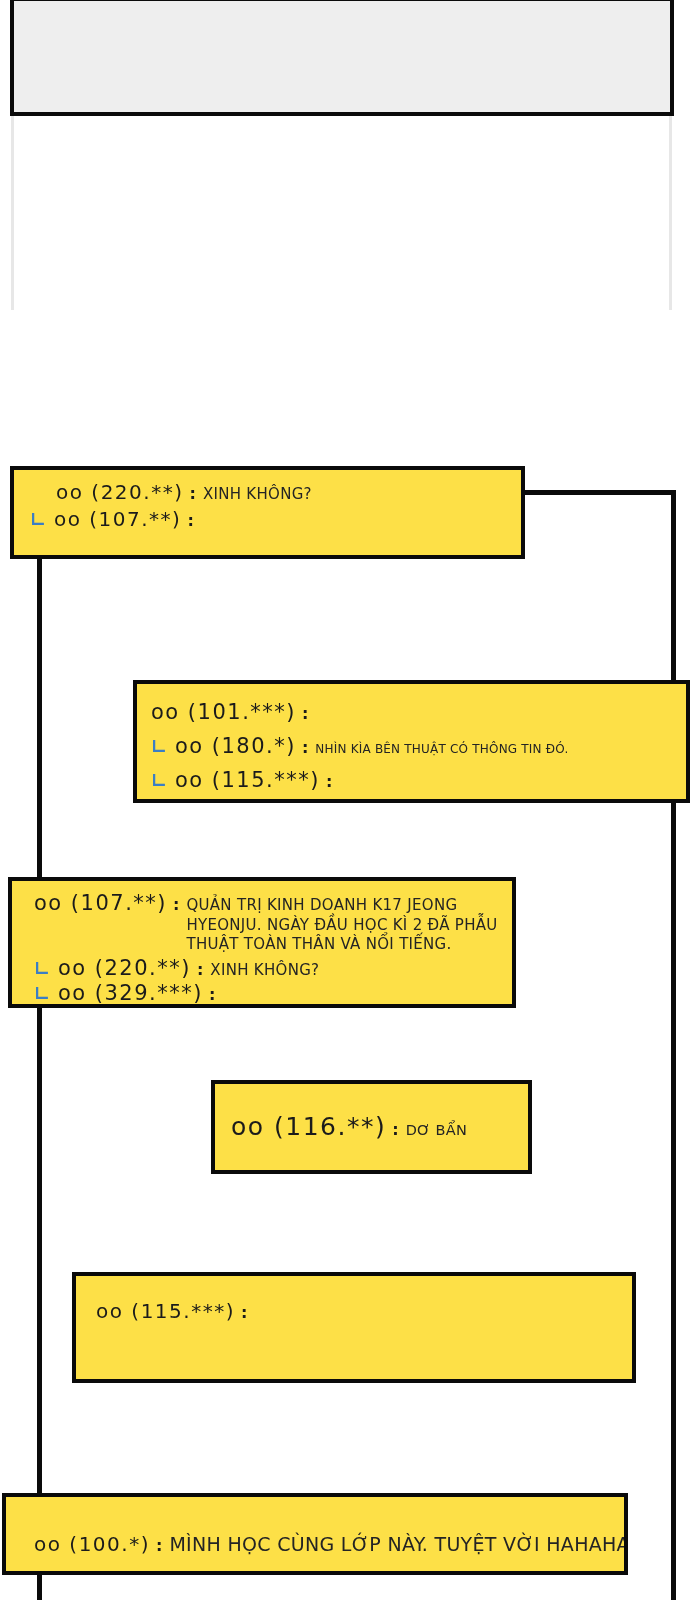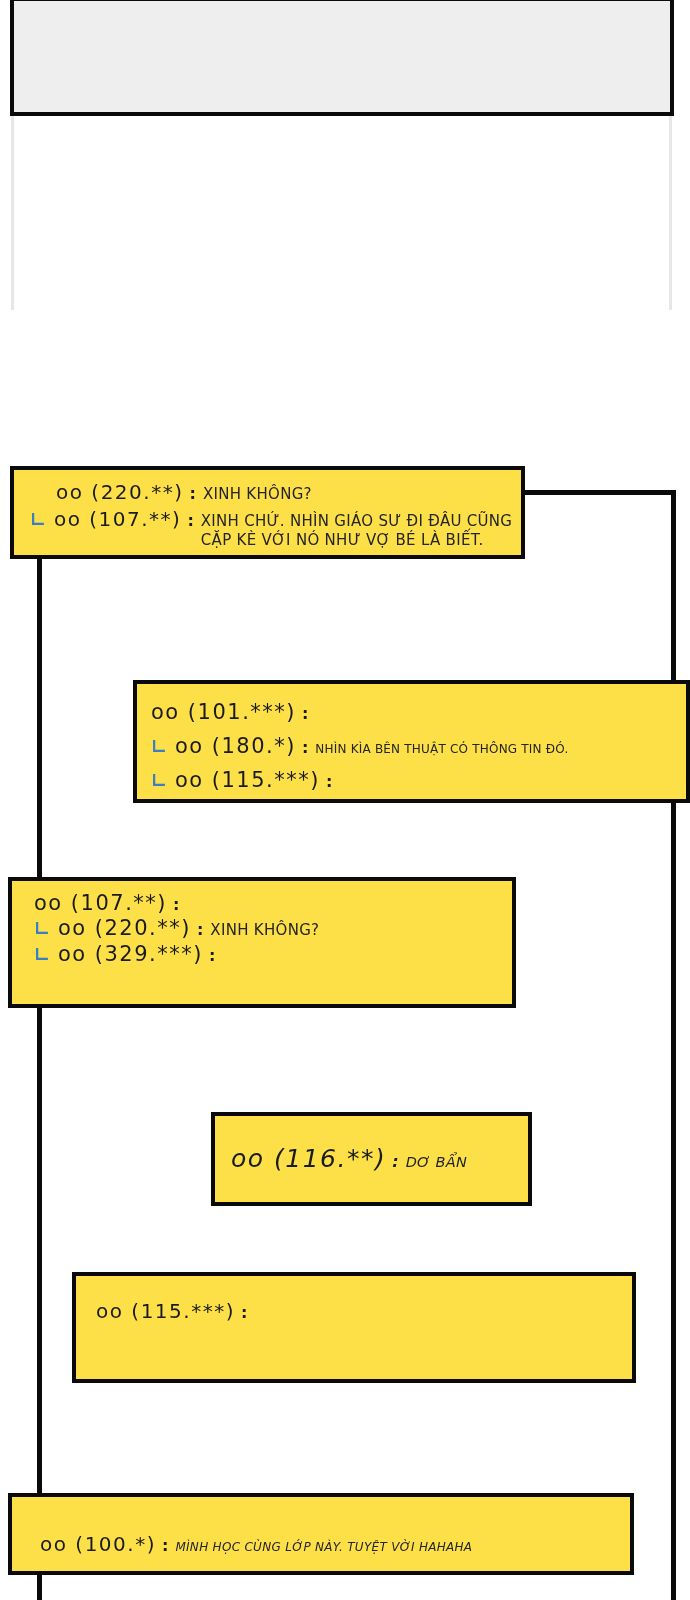--- a/index.html
+++ b/index.html
@@ -29,23 +29,23 @@
   .vline-right{left:671px;top:492px;width:5px;height:1108px;}
   
   .cbox{
     position:absolute;box-sizing:border-box;
     background:#fde047;border:4px solid #0a0a0a;
     z-index:2;overflow:hidden;
   }
   .b1{left:10px;top:466px;width:515px;height:93px;padding:11px 8px 4px 16px;}
   .b2{left:133px;top:680px;width:557px;height:123px;padding:17px 2px 4px 14px;}
   .b3{left:8px;top:877px;width:508px;height:131px;padding:11px 6px 4px 22px;}
-  .b4{left:211px;top:1112px;width:321px;height:94px;padding-left:16px;display:flex;align-items:center;font-style:italic;}
+  .b4{left:211px;top:1080px;width:321px;height:94px;padding-left:16px;display:flex;align-items:center;}
   .b5{left:72px;top:1272px;width:564px;height:111px;padding:24px 6px 4px 20px;}
-  .b6{left:8px;top:1493px;width:626px;height:82px;padding:25px 12px 4px 28px;display:flex;align-items:center;}
+  .b6{left:2px;top:1493px;width:626px;height:82px;padding:25px 12px 4px 28px;display:flex;align-items:center;}
   
   .row{display:flex;align-items:baseline;}
   .rmark{
     color:var(--reply-marker-blue,#3b7ec4);
     font-size:19px;font-weight:bold;line-height:1;
     margin-right:8px;flex:none;
   }
   .cid{
     color:var(--ink,#1b1b1b);font-size:20px;line-height:1.1;
     letter-spacing:1.5px;white-space:nowrap;flex:none;
@@ -62,21 +62,21 @@
   .b2 .msg{white-space:nowrap;font-size:12px;letter-spacing:0.2px;}
   .b3 .r-first{margin-bottom:10px;}
   .b3 .r-first .msg{max-width:316px;}
   .b3 .row{margin-bottom:2px;}
   .b3 .cid{font-size:21px;}
   .b3 .r-last .msg{max-width:250px;}
   .b4 .cid{font-size:25px;}
   .b4 .msg{font-size:14.5px;}
   .b5 .msg{max-width:350px;font-size:13.5px;line-height:1.45;}
   .b5 .cid{font-size:20px;}
-  .b6 .msg{white-space:nowrap;font-size:12px;font-style:italic;}
+  .b6 .msg{white-space:nowrap;font-size:19px;}
 </style>
 </head>
 <body>
 
 <div id="canvas">
 
   <div class="gray-panel"></div>
 
   <div class="faint-line left"></div>
   <div class="faint-line right"></div>
@@ -88,21 +88,20 @@
   <div class="cbox b1">
     <div class="row r-first">
       <span class="cid">oo (220.**)</span>
       <span class="colon">:</span>
       <span class="msg">XINH KHÔNG?</span>
     </div>
     <div class="row">
       <span class="rmark">∟</span>
       <span class="cid">oo (107.**)</span>
       <span class="colon">:</span>
-      <span class="msg">XINH CHỨ. NHÌN GIÁO SƯ ĐI ĐÂU CŨNG CẶP KÈ VỚI NÓ NHƯ VỢ BÉ LÀ BIẾT.</span>
     </div>
   </div>
 
   <div class="cbox b2">
     <div class="row">
       <span class="cid">oo (101.***)</span>
       <span class="colon">:</span>
     </div>
     <div class="row">
       <span class="rmark">∟</span>
@@ -114,20 +113,21 @@
       <span class="rmark">∟</span>
       <span class="cid">oo (115.***)</span>
       <span class="colon">:</span>
     </div>
   </div>
 
   <div class="cbox b3">
     <div class="row r-first">
       <span class="cid">oo (107.**)</span>
       <span class="colon">:</span>
+      <span class="msg">QUẢN TRỊ KINH DOANH K17 JEONG HYEONJU. NGÀY ĐẦU HỌC KÌ 2 ĐÃ PHẪU THUẬT TOÀN THÂN VÀ NỔI TIẾNG.</span>
     </div>
     <div class="row">
       <span class="rmark">∟</span>
       <span class="cid">oo (220.**)</span>
       <span class="colon">:</span>
       <span class="msg">XINH KHÔNG?</span>
     </div>
     <div class="row r-last">
       <span class="rmark">∟</span>
       <span class="cid">oo (329.***)</span>

